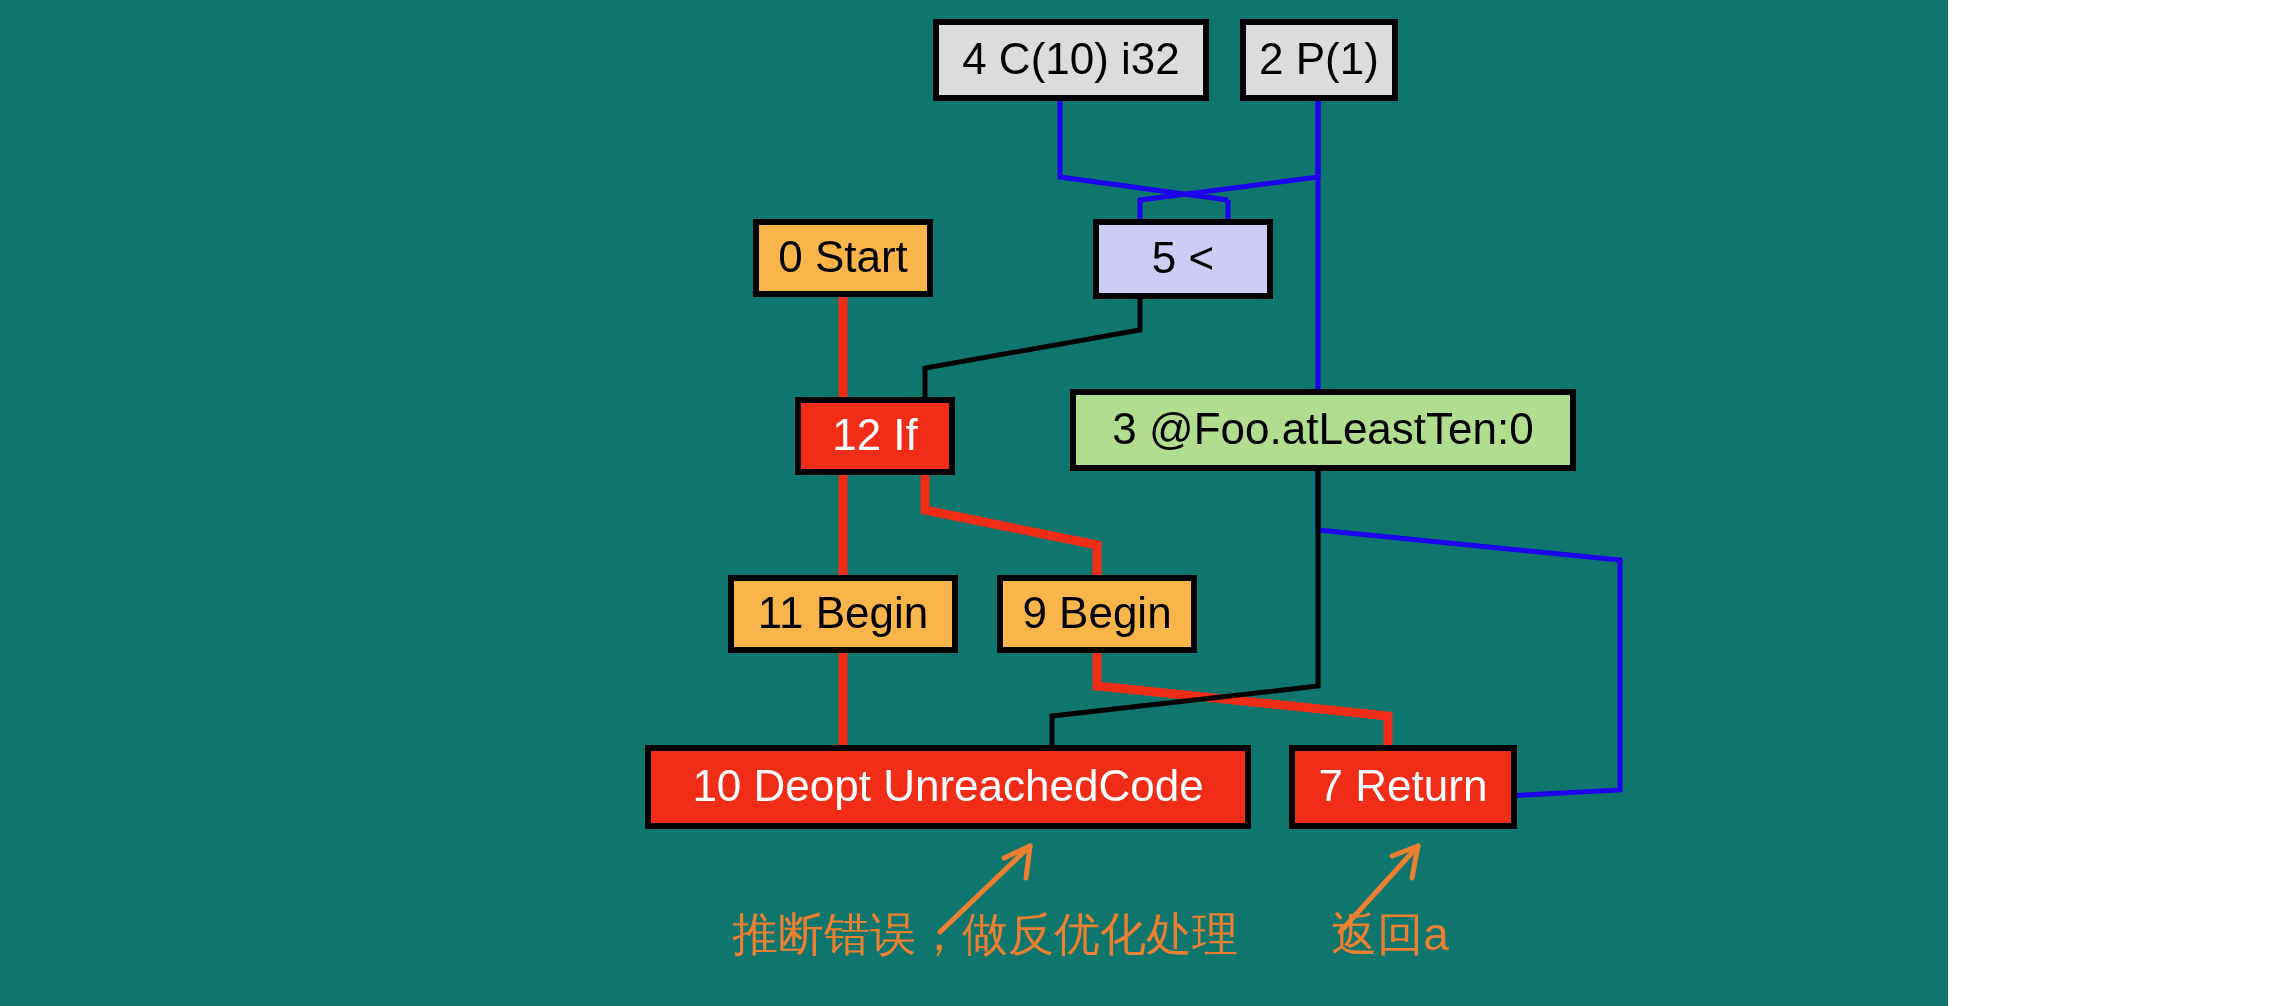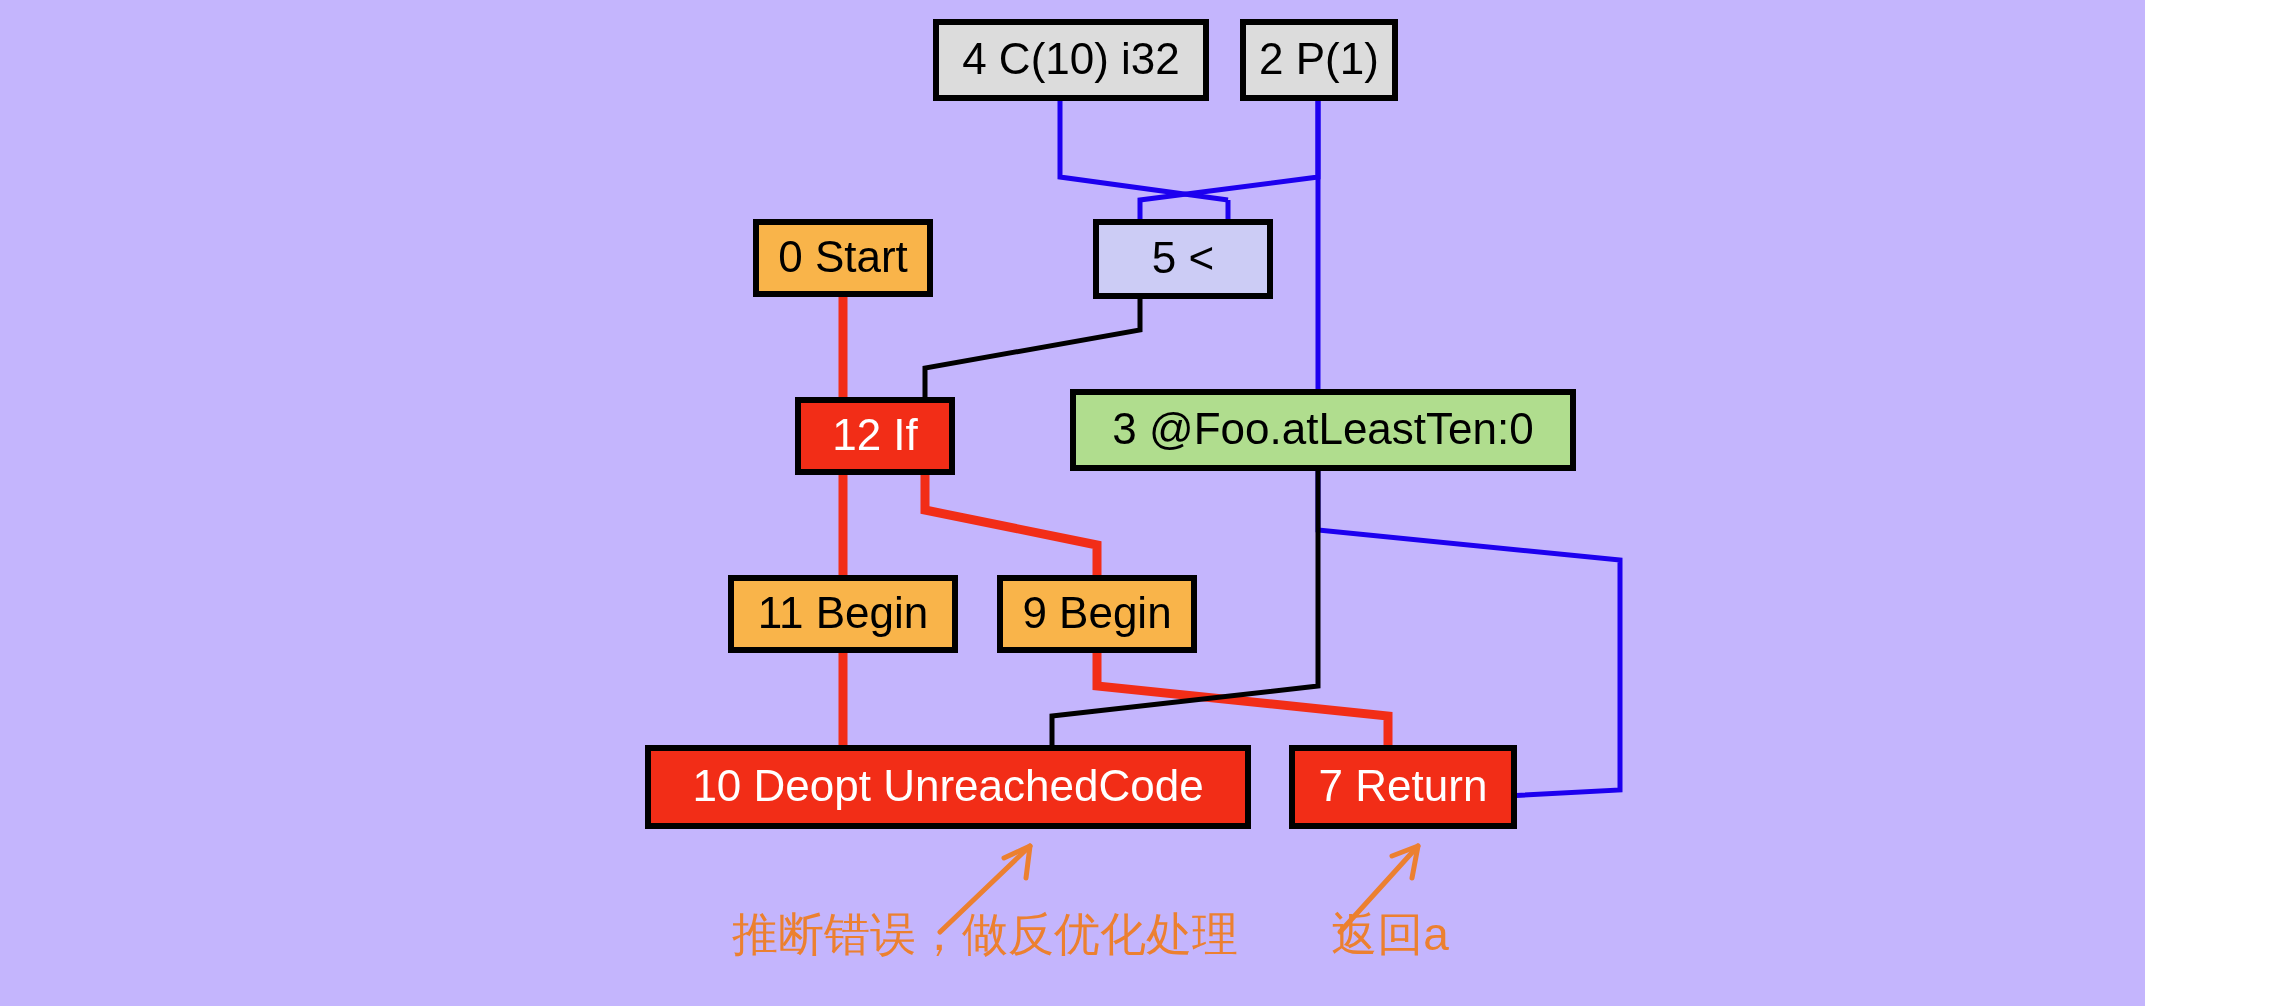--- a/index.html
+++ b/index.html
@@ -9,23 +9,23 @@
     background: #ffffff;
   }
   body {
     width: 2284px;
     height: 1006px;
     overflow: hidden;
     font-family: "Liberation Sans", sans-serif;
   }
   #graph-root {
     position: relative;
-    width: 2145px;
+    width: 1948px;
     height: 1006px;
-    background: #c4b5fd;
+    background: #0f766e;
   }
   svg#graph-svg {
     position: absolute;
     top: 0;
     left: 0;
     width: 2284px;
     height: 1006px;
     display: block;
   }
   .node-rect {

